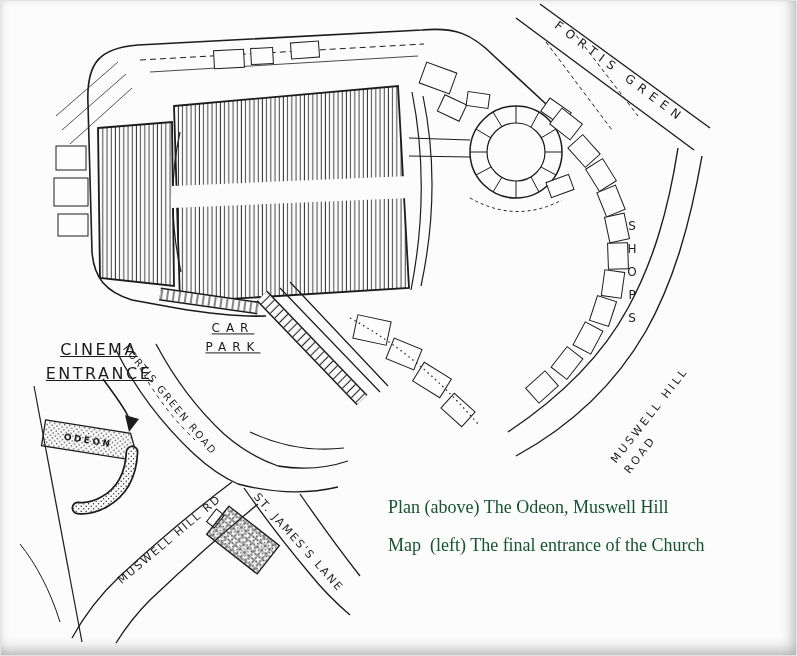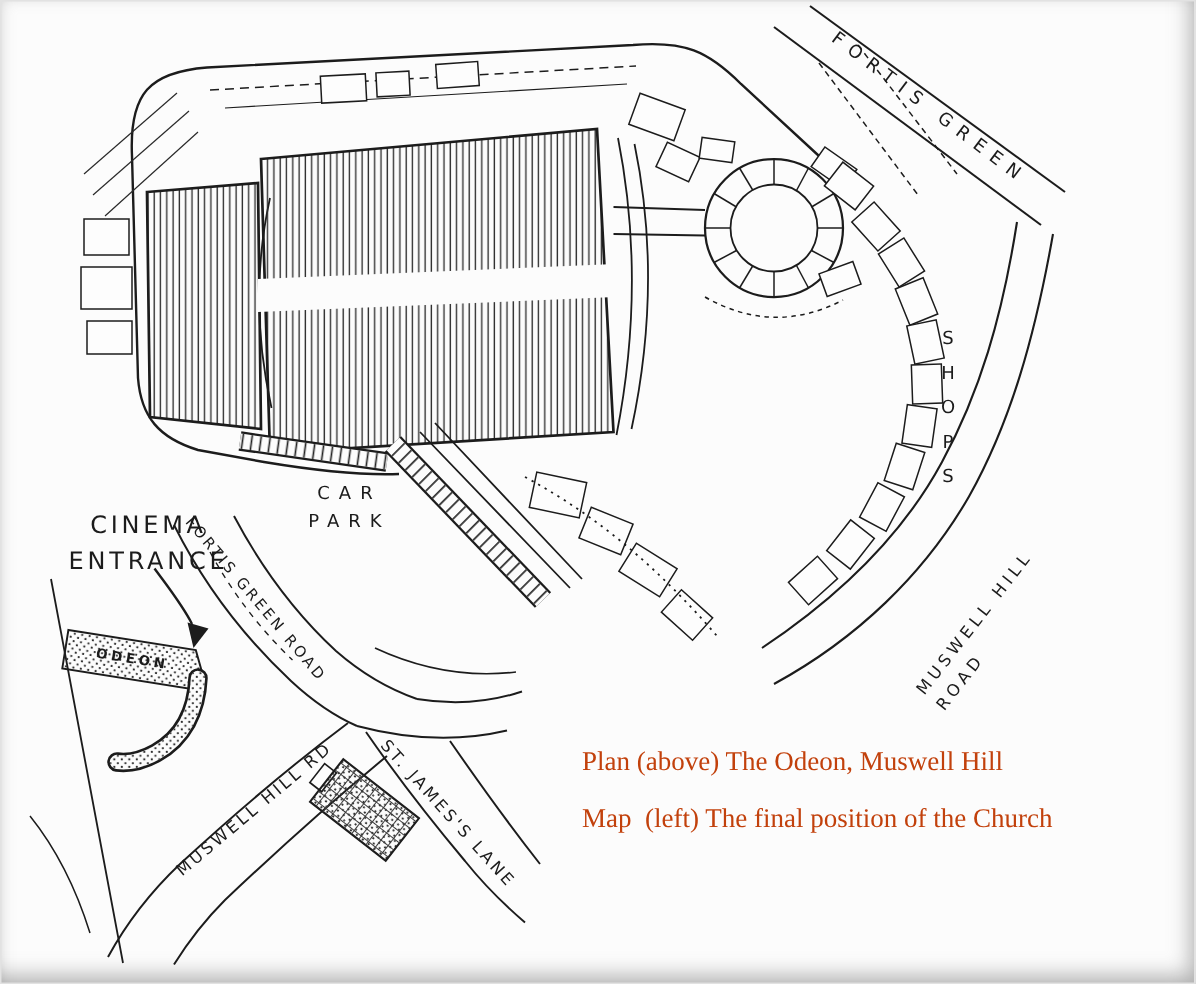--- a/index.html
+++ b/index.html
@@ -10,24 +10,24 @@
                 inset -9px -11px 14px -6px rgba(110,110,110,.55),
                 inset 7px 5px 10px -7px rgba(140,140,140,.40);
     font-family:"DejaVu Sans", sans-serif;
   }
   svg.art { position:absolute; left:0; top:0; }
   .lbl {
     position:absolute; color:#1b1b1b; white-space:pre-line;
     transform-origin:center; font-family:"DejaVu Sans", sans-serif;
     line-height:1.5; pointer-events:none;
   }
-  .ctr { text-align:center; }
+  .ctr { text-align:center;text-decoration:underline; }
   .vert { writing-mode:vertical-rl; text-orientation:upright; }
   .caption {
-    position:absolute; color:#c2410c; white-space:pre;
+    position:absolute; color:#14532d; white-space:pre;
     font-family:"Liberation Serif", serif; font-size:18px;
   }
 </style>
 </head>
 <body>
 
 <div class="page">
 
   <svg class="art" width="797" height="656" viewBox="0 0 797 656">
     <defs>
@@ -268,15 +268,15 @@
 
   <div class="lbl" style="left:170px; top:400px; transform:translate(-50%,-50%) rotate(50deg); font-size:10px; letter-spacing:2px;">FORTIS GREEN ROAD</div>
 
   <div class="lbl" style="left:88px; top:441px; transform:translate(-50%,-50%) rotate(9deg); font-size:9px; font-weight:bold; letter-spacing:2.5px;">ODEON</div>
 
   <div class="lbl" style="left:170px; top:540px; transform:translate(-50%,-50%) rotate(-40deg); font-size:11px; letter-spacing:2px;">MUSWELL HILL RD</div>
 
   <div class="lbl" style="left:298px; top:543px; transform:translate(-50%,-50%) rotate(48deg); font-size:11px; letter-spacing:2px;">ST. JAMES'S LANE</div>
 
   <div class="caption" style="left:388px; top:497px;">Plan (above) The Odeon, Muswell Hill</div>
-  <div class="caption" style="left:388px; top:535px;">Map  (left) The final position of the Church</div>
+  <div class="caption" style="left:388px; top:535px;">Map  (left) The final entrance of the Church</div>
 
 </div>
 
 </body></html>

